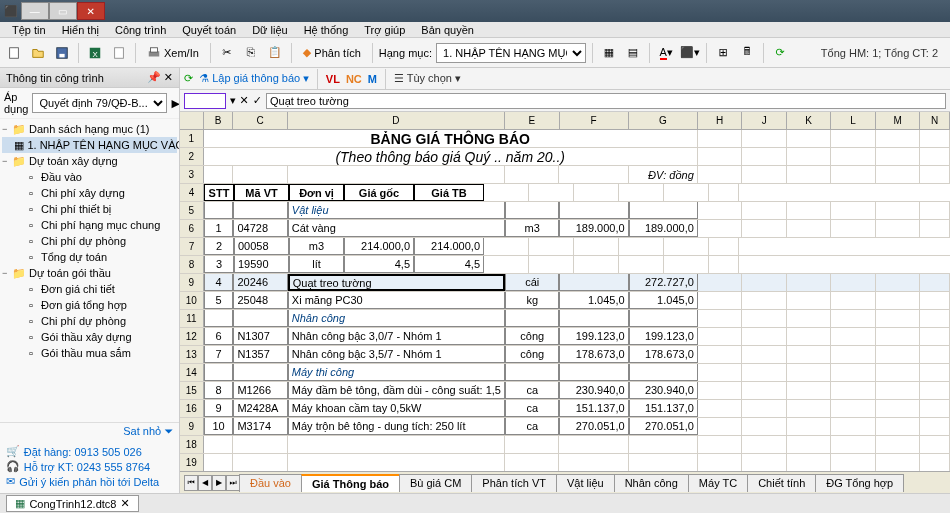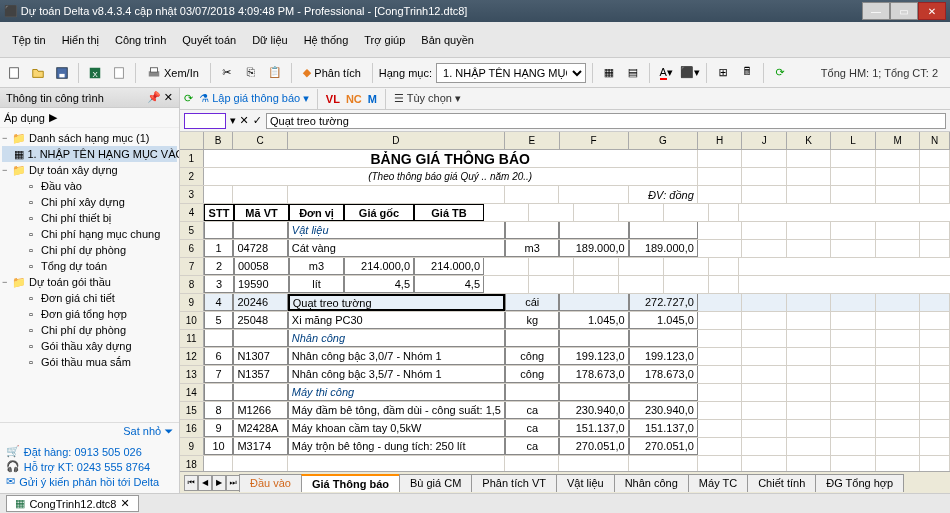--- a/index.html
+++ b/index.html
@@ -2,21 +2,21 @@
 <html><head>
 <meta charset="utf-8">
 <style>
 * { box-sizing: border-box; margin: 0; padding: 0; }
 body { font-family: Tahoma, Arial, sans-serif; font-size: 11px; background: #f0f0f0; width: 950px; height: 513px; overflow: hidden; display: flex; flex-direction: column; }
 .titlebar { background: linear-gradient(#4a5d6e,#3a4d5e); color: #fff; height: 22px; display: flex; align-items: center; padding: 0 4px; font-size: 11px; }
 .titlebar .title { flex: 1; }
 .winbtns { display: flex; gap: 0; }
 .winbtn { width: 28px; height: 18px; background: #d4d4d4; border: 1px solid #888; display: flex; align-items: center; justify-content: center; font-size: 10px; cursor: pointer; }
 .winbtn.close { background: #c0392b; color: #fff; border-color: #922; }
-.menubar { background: #e8e8e8; height: 36px; display: flex; align-items: center; padding: 0 4px; border-bottom: 1px solid #ccc; }
+.menubar { background: #e8e8e8; height: 16px; display: flex; align-items: center; padding: 0 4px; border-bottom: 1px solid #ccc; }
 .menubar span { padding: 2px 8px; cursor: pointer; text-decoration: underline; text-decoration-color: transparent; }
 .toolbar { background: #f4f4f4; height: 30px; display: flex; align-items: center; padding: 2px 4px; border-bottom: 1px solid #ccc; gap: 4px; }
 .tbtn { width: 20px; height: 20px; display: flex; align-items: center; justify-content: center; cursor: pointer; border: 1px solid transparent; }
 .tbtn svg { width: 14px; height: 14px; }
 .sep { width: 1px; height: 20px; background: #ccc; margin: 0 2px; }
 .combo { height: 20px; border: 1px solid #999; background: #fff; font-size: 11px; padding: 0 2px; }
 .toolbar-right { margin-left: auto; font-size: 11px; color: #333; padding-right: 8px; }
 .main { flex: 1; display: flex; overflow: hidden; }
 .sidebar { width: 180px; background: #f8f8f8; border-right: 1px solid #ccc; display: flex; flex-direction: column; overflow: hidden; }
 .panel-title { background: linear-gradient(#e8e8e8,#d8d8d8); padding: 3px 6px; font-size: 11px; border-bottom: 1px solid #ccc; display: flex; align-items: center; }
@@ -38,21 +38,21 @@
 .formula-bar .fx-val { flex: 1; border: 1px solid #999; background: #fff; padding: 1px 3px; font-size: 11px; height: 16px; }
 .sub-toolbar { height: 22px; display: flex; align-items: center; border-bottom: 1px solid #ccc; background: #f4f4f4; padding: 0 4px; gap: 6px; font-size: 11px; }
 .grid-area { flex: 1; overflow: auto; position: relative; }
 .col-headers { display: flex; position: sticky; top: 0; background: #ece9d8; border-bottom: 1px solid #aaa; height: 18px; z-index: 2; }
 .row-header { width: 24px; background: #ece9d8; border-right: 1px solid #aaa; text-align: center; font-size: 10px; display: flex; align-items: center; justify-content: center; }
 .col-h { border-right: 1px solid #aaa; text-align: center; font-size: 10px; display: flex; align-items: center; justify-content: center; background: #ece9d8; }
 .grid-body { position: relative; }
 .sheet-row { display: flex; height: 18px; border-bottom: 1px solid #d4d0c8; }
 .sheet-cell { border-right: 1px solid #d4d0c8; padding: 0 3px; overflow: hidden; white-space: nowrap; font-size: 11px; display: flex; align-items: center; }
 .title-row { font-weight: bold; font-size: 14px; justify-content: center; }
-.subtitle-row { font-style: italic; font-size: 10px; justify-content: center; }
+.subtitle-row { font-style: italic; font-size: 14px; justify-content: center; }
 .tbl-header { font-weight: bold; text-align: center; justify-content: center; border: 1px solid #000; border-right: 1px solid #000; background: #fff; }
 .tbl-cell { border: 1px solid #888; border-top: none; }
 .tbl-cell.num { justify-content: flex-end; }
 .tbl-cell.center { justify-content: center; }
 .section-label { font-style: italic; color: #004080; }
 .selected-row .sheet-cell { background: #e8f0f8; }
 .selected-cell { border: 2px solid #000 !important; }
 .sheet-tabs { height: 22px; background: #ece9d8; border-top: 1px solid #aaa; display: flex; align-items: center; padding: 0 4px; gap: 0; }
 .tab-nav { width: 14px; height: 16px; border: 1px solid #999; background: #f0f0f0; display: flex; align-items: center; justify-content: center; cursor: pointer; font-size: 8px; }
 .sheet-tab { padding: 2px 10px; border: 1px solid #999; border-bottom: none; background: #f0f0f0; cursor: pointer; font-size: 11px; margin-left: -1px; }
@@ -61,21 +61,20 @@
 .statusbar { height: 20px; background: #e8e8e8; border-top: 1px solid #ccc; display: flex; align-items: center; padding: 0 6px; font-size: 11px; }
 .file-tab { background: #fff; border: 1px solid #999; padding: 1px 8px; display: flex; align-items: center; gap: 4px; }
 .cw-A { width: 24px; } .cw-B { width: 30px; } .cw-C { width: 55px; } .cw-D { width: 220px; } .cw-E { width: 55px; } .cw-F { width: 70px; } .cw-G { width: 70px; } .cw-H { width: 45px; } .cw-J { width: 45px; } .cw-K { width: 45px; } .cw-L { width: 45px; } .cw-M { width: 45px; } .cw-N { width: 30px; }
 .red { color: #c00; font-weight: bold; } .orange-t { color: #e67e22; font-weight: bold; } .blue-t { color: #06c; font-weight: bold; }
 </style>
 </head>
 <body>
 
 <div class="titlebar">
   <span>⬛</span>&nbsp;
-  <span class="title">Dự toán Delta v8.4.3.4 cập nhật 03/07/2018 4:09:48 PM - Professional - [CongTrinh12.dtc8]</span>
   <div class="winbtns">
     <div class="winbtn">—</div>
     <div class="winbtn">▭</div>
     <div class="winbtn close">✕</div>
   </div>
 </div>
 
 <div class="menubar">
   <span>Tệp tin</span>
   <span>Hiển thị</span>
@@ -153,20 +152,21 @@
 </div>
 
 <div class="main">
   <div class="sidebar">
     <div class="panel-title">
       <span>Thông tin công trình</span>
       <span class="pin">📌 ✕</span>
     </div>
     <div class="sidebar-row">
       <span>Áp dụng</span>
+      <select class="combo" style="flex:1"><option>Quyết định 79/QĐ-B...</option></select>
       <span>▶</span>
     </div>
     <div class="tree" id="tree">
         <div class="tree-item ind0">
           <span class="exp">−</span>
           <span class="ico">📁</span>
           <span>Danh sách hạng mục (1)</span>
         </div>
         <div class="tree-item ind1 selected">
           <span class="exp"></span>

